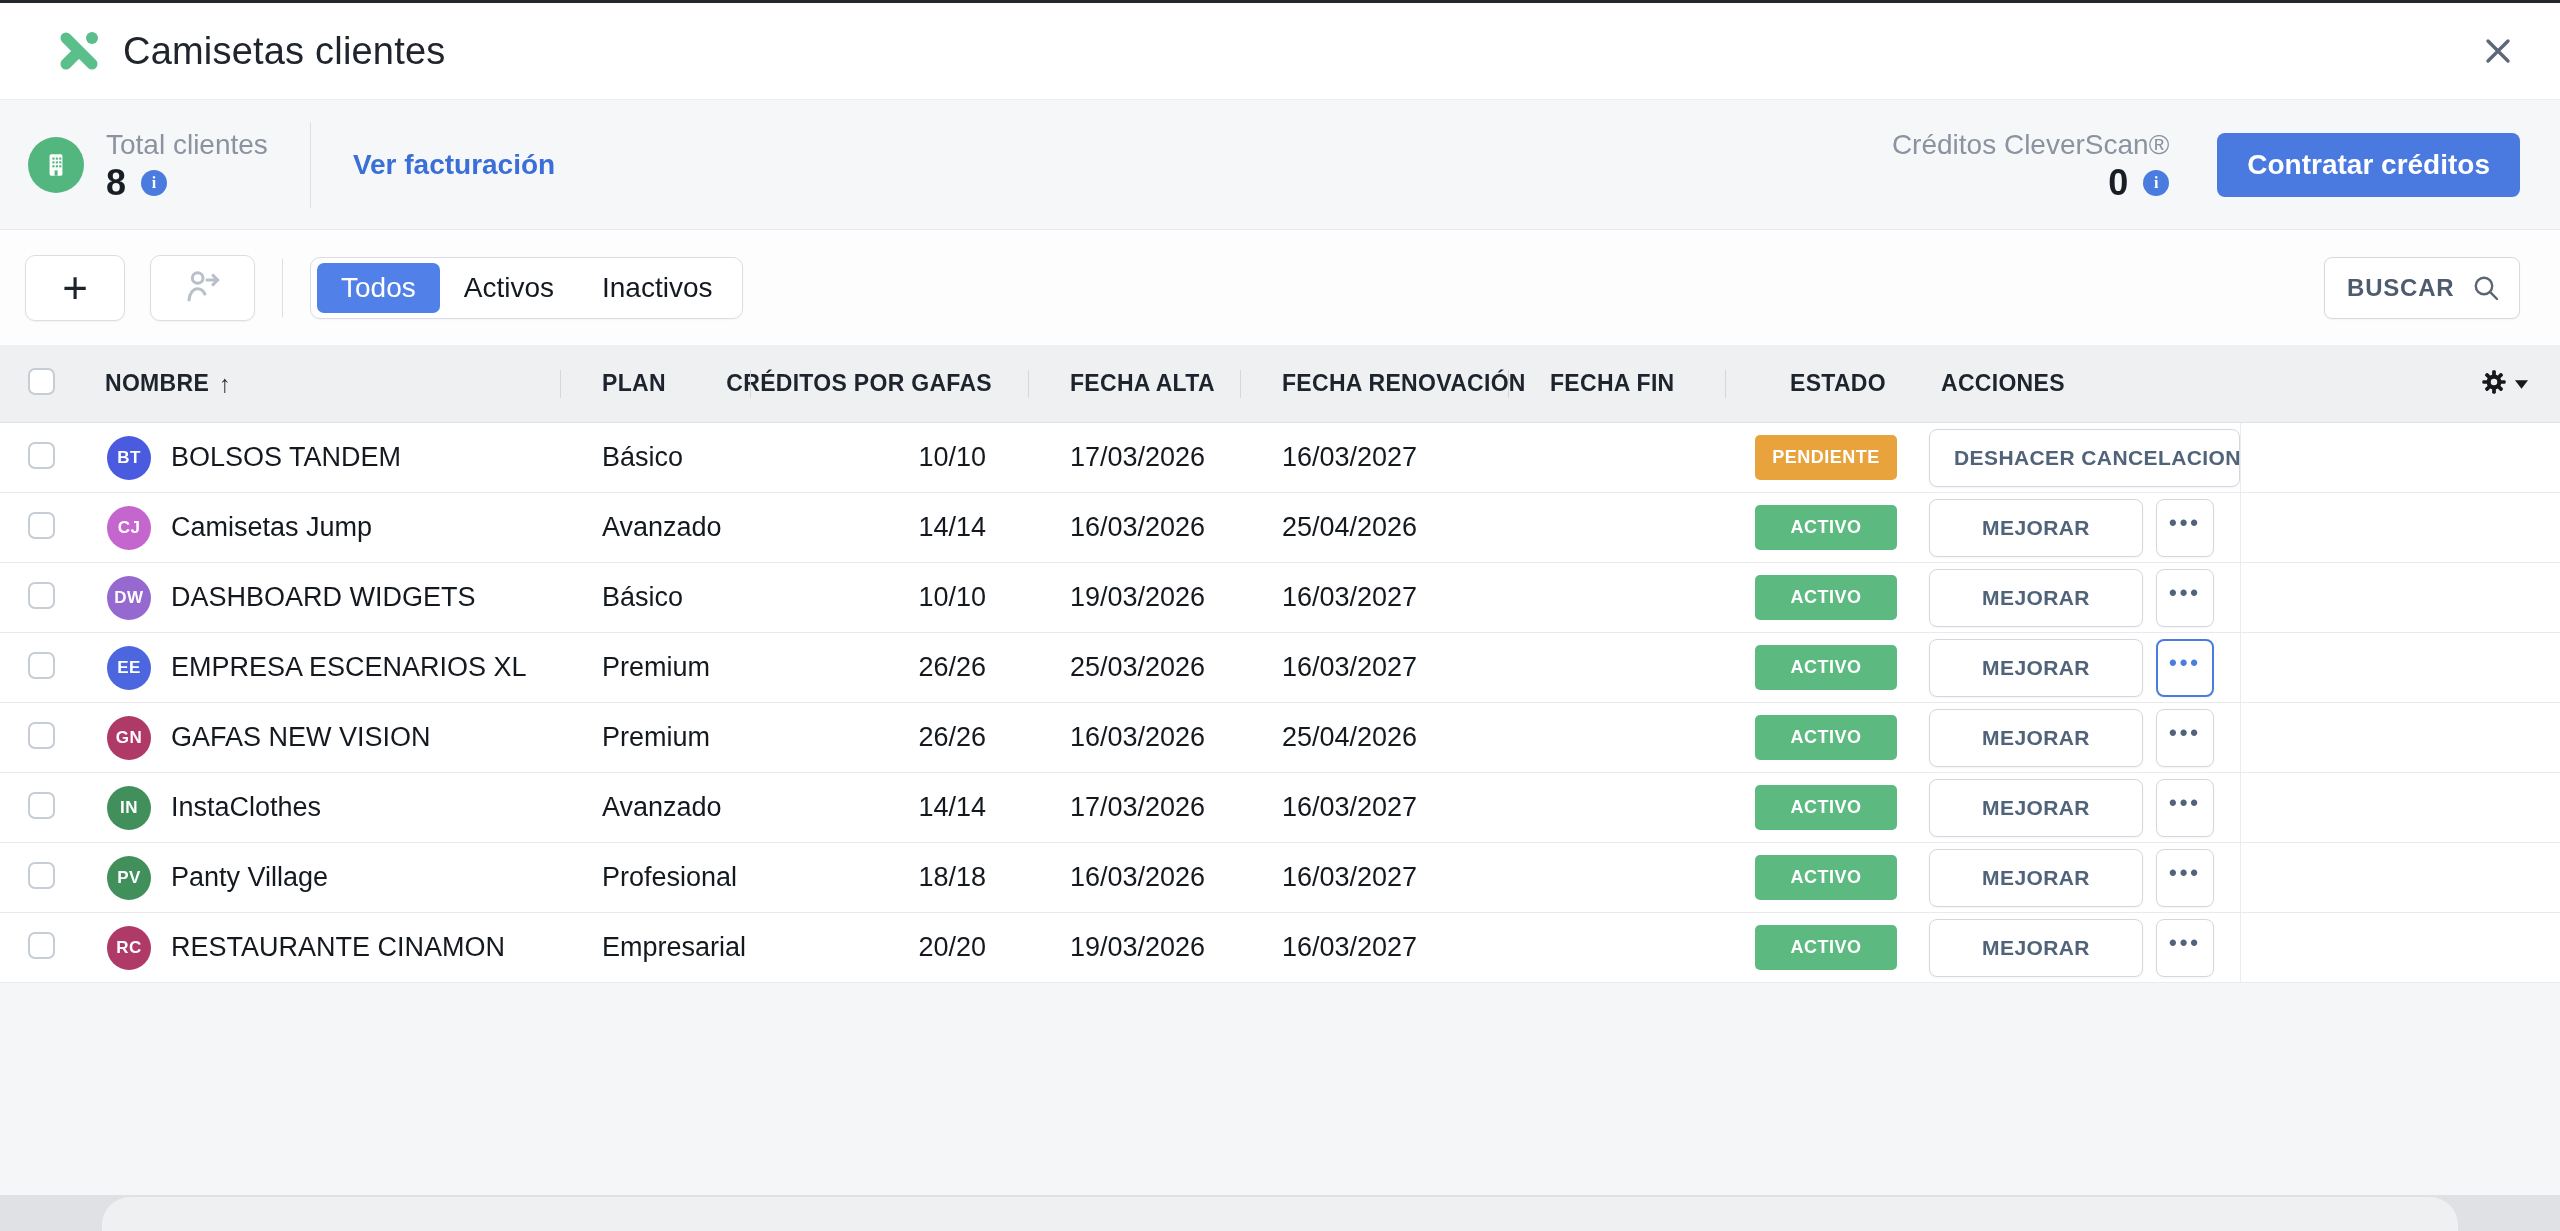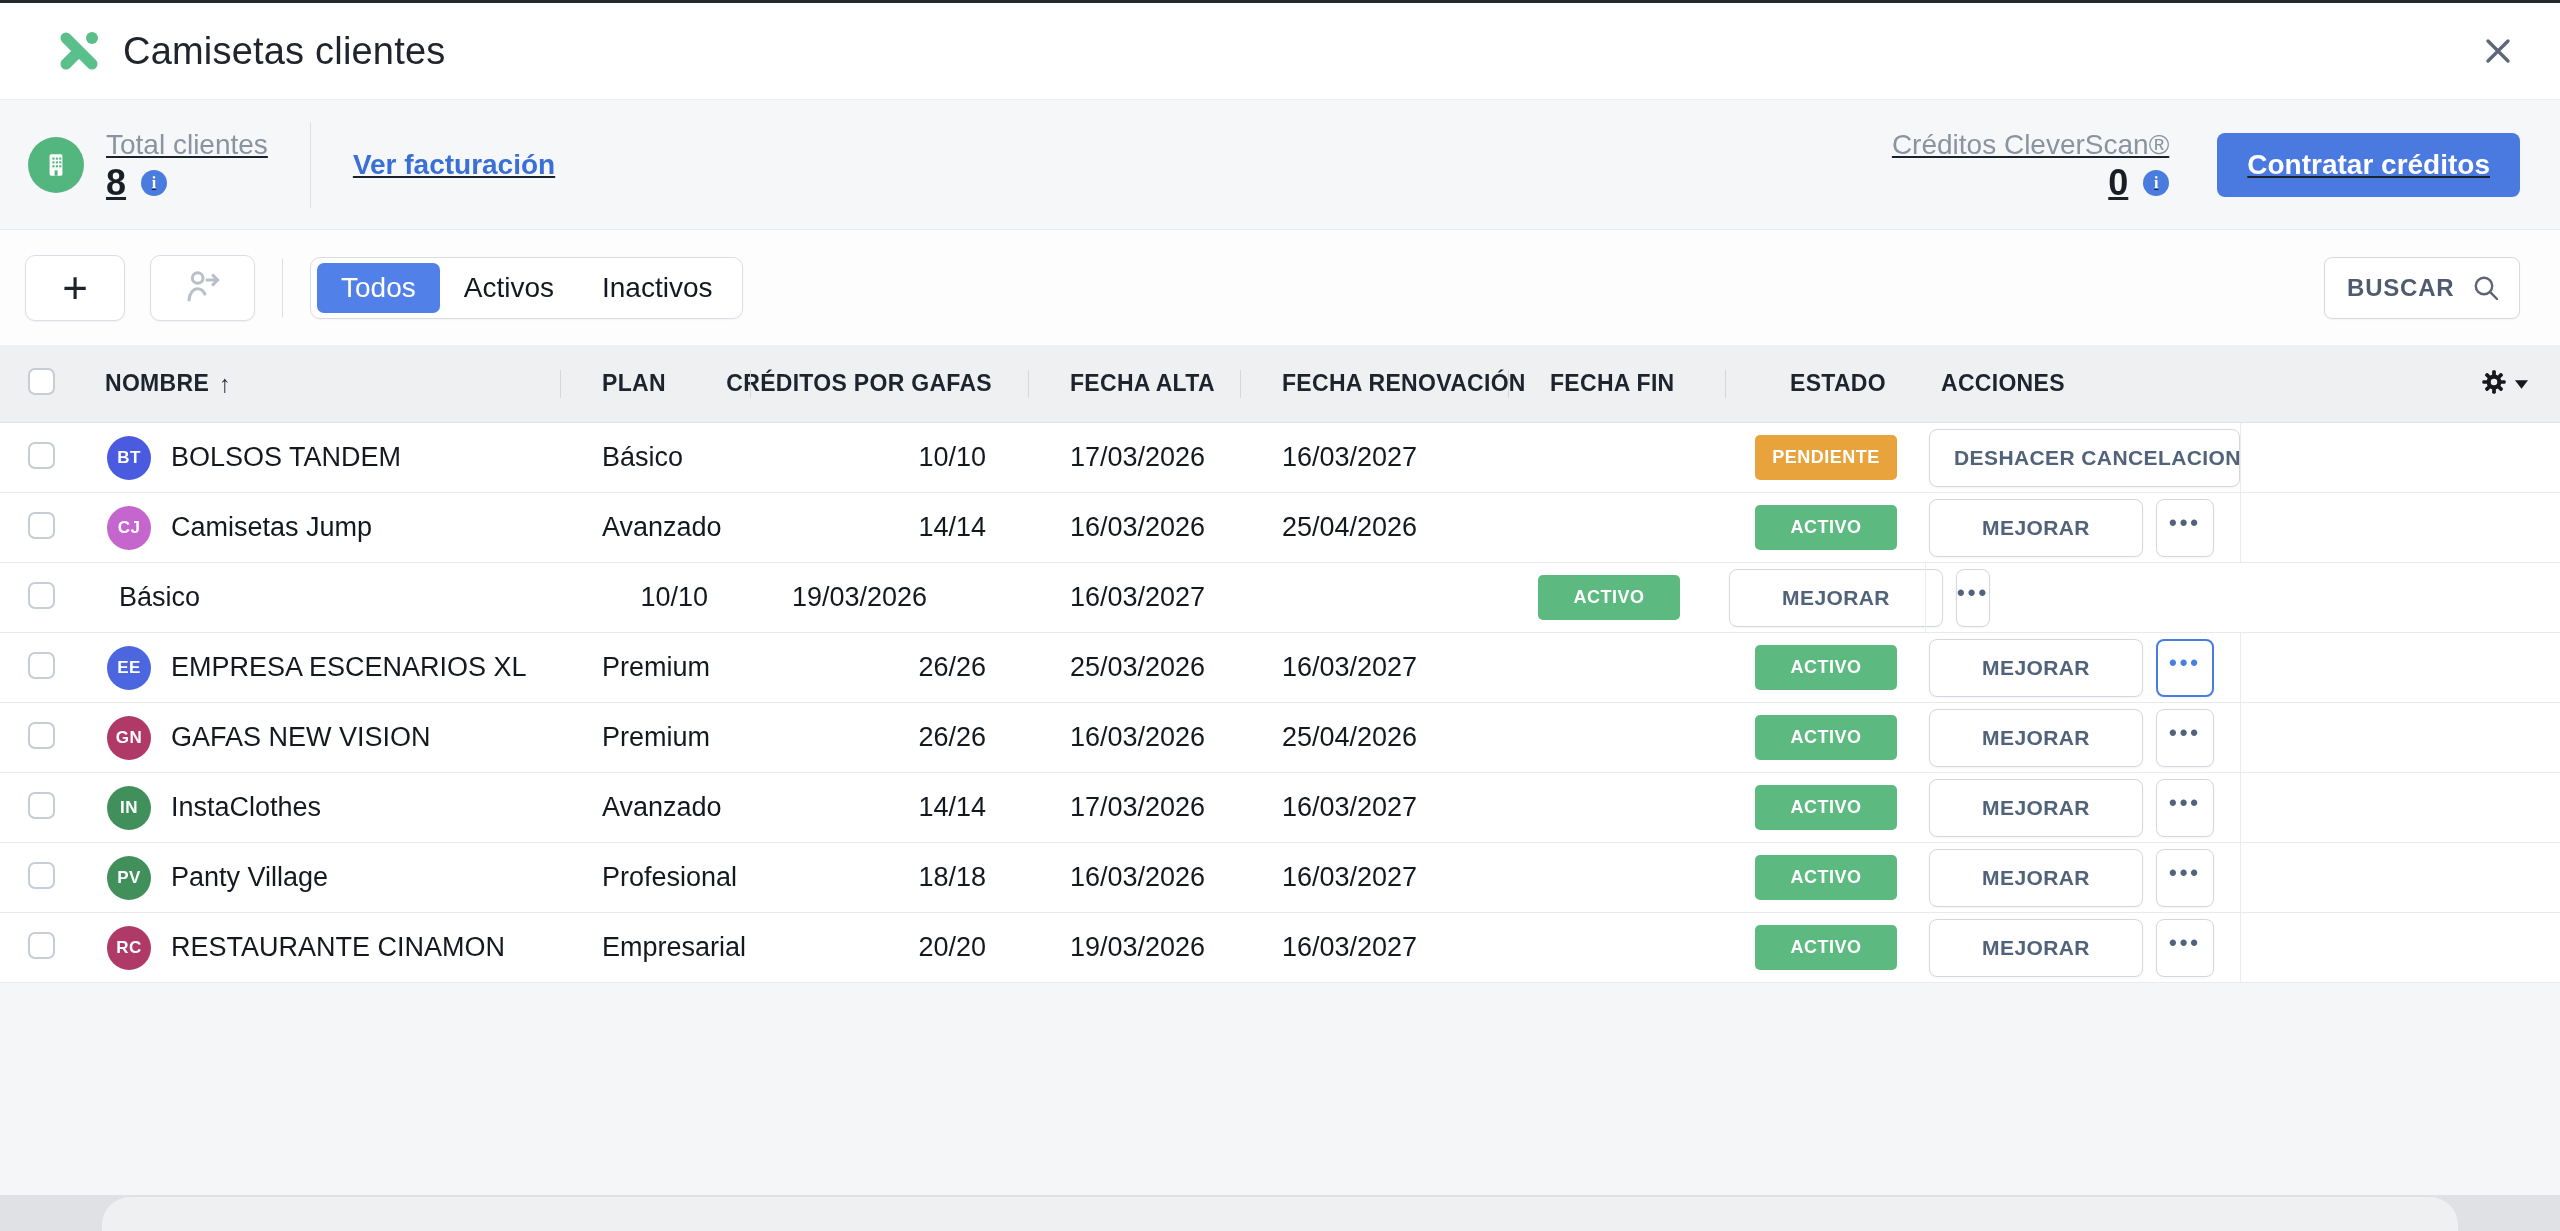--- a/index.html
+++ b/index.html
@@ -12,21 +12,21 @@
   
   .hdr { height:97px; background:#ffffff; display:flex; align-items:center;
          padding:0 38px 0 55px; border-bottom:1px solid #ebedf0; }
   .logo { width:48px; height:48px; display:inline-flex; margin-right:20px; }
   .hdr h1 { font-size:38px; font-weight:500; color:#20252d; letter-spacing:.2px; }
   .close-btn { margin-left:auto; background:none; border:none; cursor:pointer;
                width:48px; height:48px; display:flex; align-items:center; justify-content:center; }
 
   
   .stats { height:130px; background:#f6f7f9; display:flex; align-items:center;
-           padding:0 40px 0 28px; border-bottom:1px solid #e9ebee;text-decoration:underline; }
+           padding:0 40px 0 28px; border-bottom:1px solid #e9ebee; }
   .stat-avatar { width:56px; height:56px; border-radius:50%; background:#53b67f;
                  display:flex; align-items:center; justify-content:center; flex:0 0 auto; }
   .stat-texts { margin-left:22px; display:flex; flex-direction:column; gap:4px; }
   .stat-texts.right { align-items:flex-end; margin-left:0; }
   .stat-label { font-size:28px; color:#8b93a0; }
   .stat-value-row { display:flex; align-items:center; gap:15px; }
   .stat-value { font-size:36px; font-weight:700; color:#191e26; line-height:1; }
   .info-icon { width:26px; height:26px; border-radius:50%; background:#4a7ce0; color:#fff;
                font-size:16px; font-weight:700; display:inline-flex; align-items:center;
                justify-content:center; font-family:"Liberation Serif", serif; cursor:pointer; }
@@ -283,20 +283,24 @@
       <button class="action-btn">MEJORAR</button>
       <button class="menu-btn">
             <span class="dots">•••</span>
           </button>
     </div>
     <div class="c-rest"></div>
   </div>
 
   <div class="trow grid">
     <div><span class="checkbox"></span></div>
+    <div class="c-name">
+      <span class="avatar" style="background: rgb(149, 105, 207);">DW</span>
+      <span class="client-name">DASHBOARD WIDGETS</span>
+    </div>
     <div class="cell-text pad">Básico</div>
     <div class="cell-text c-credits">10/10</div>
     <div class="cell-text pad">19/03/2026</div>
     <div class="cell-text pad">16/03/2027</div>
     <div class="cell-text pad"></div>
     <div><span class="badge" style="background: rgb(92, 186, 128);">ACTIVO</span></div>
     <div class="c-actions">
       <button class="action-btn">MEJORAR</button>
       <button class="menu-btn">
             <span class="dots">•••</span>

